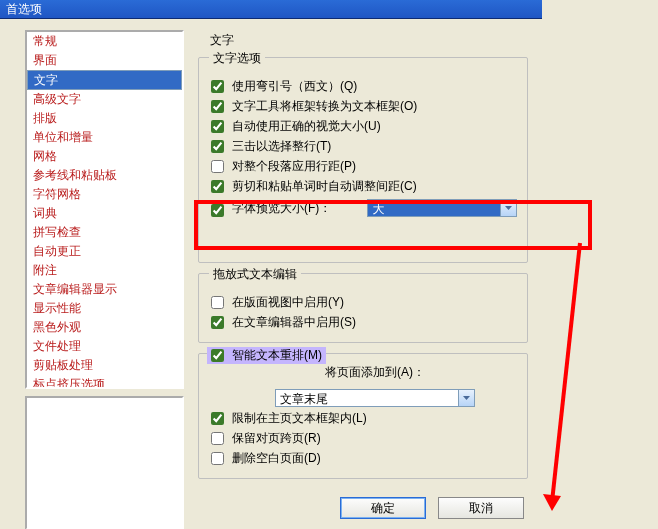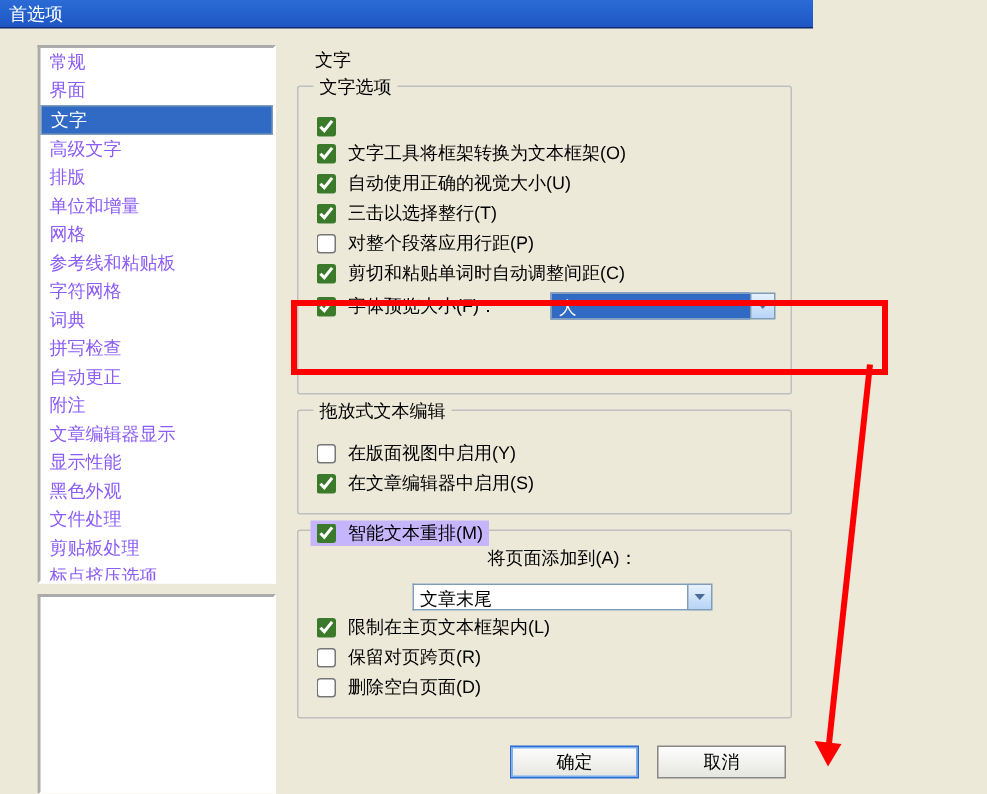--- a/index.html
+++ b/index.html
@@ -1,21 +1,21 @@
 <!DOCTYPE html>
 <html><head>
 <meta charset="utf-8">
 <style>
   html,body{margin:0;padding:0;font-family:"Microsoft YaHei","SimSun",Tahoma,sans-serif;font-size:12px;background:#ece9d8;}
   .window{width:542px;height:529px;box-sizing:border-box;position:relative;background:#ece9d8;}
   .titlebar{height:18px;background:linear-gradient(#2a6bd6,#1f56c4);color:#fff;font-size:12px;line-height:18px;padding:0 6px;border-bottom:1px solid #0d2a72;}
   .client{position:absolute;top:18px;left:0;right:0;bottom:0;padding:10px 10px 44px 10px;box-sizing:border-box;}
   
   .listbox{position:absolute;top:12px;left:25px;width:155px;height:355px;border:2px inset #fff;background:#fff;overflow:hidden;}
-  .listbox .li{padding:1px 6px;white-space:nowrap;cursor:default;color:#8b5cf6;}
+  .listbox .li{padding:1px 6px;white-space:nowrap;cursor:default;color:#b91c1c;}
   .listbox .li.sel{background:#316ac5;color:#fff;}
   .preview{position:absolute;top:378px;left:25px;width:155px;height:130px;border:2px inset #fff;background:#fff;}
   
   .rpanel{position:absolute;top:12px;left:196px;right:14px;bottom:0;}
   .headlbl{font-size:12px;margin:2px 0 8px 14px;}
   .gb{border:1px solid #bfbfbf;border-radius:2px;margin:0 0 10px 2px;padding:18px 10px 8px 12px;position:relative;}
   .gb .legend{position:absolute;top:-8px;left:10px;background:#ece9d8;padding:0 4px;}
   .row{display:flex;align-items:center;margin:2px 0 3px 0;gap:4px;}
   .row input[type=checkbox]{width:13px;height:13px;margin:0 4px 0 0;accent-color:#3b7a2a;}
   .row label{white-space:nowrap;}
@@ -65,20 +65,21 @@
     <div class="preview"></div>
 
     <div class="rpanel">
       <div class="headlbl">文字</div>
 
       <div class="gb" style="height:178px;">
         <span class="legend">文字选项</span>
         <div id="opts">
             <div class="row">
               <input type="checkbox" checked="" style="">
+              <label>使用弯引号（西文）(Q)</label>
             </div>
             <div class="row">
               <input type="checkbox" checked="" style="">
               <label>文字工具将框架转换为文本框架(O)</label>
             </div>
             <div class="row">
               <input type="checkbox" checked="" style="">
               <label>自动使用正确的视觉大小(U)</label>
             </div>
             <div class="row">
@@ -87,21 +88,21 @@
             </div>
             <div class="row">
               <input type="checkbox" style="">
               <label>对整个段落应用行距(P)</label>
             </div>
             <div class="row">
               <input type="checkbox" checked="" style="">
               <label>剪切和粘贴单词时自动调整间距(C)</label>
             </div>
           </div>
-        <div class="row" style="margin-top:4px;">
+        <div class="row" style="margin-top:4px;align-items:flex-end;">
           <input type="checkbox" id="fp" checked="" style="">
           <label for="fp">字体预览大小(F)：</label>
           <div style="width:30px"></div>
           <div class="combo" style="width:160px;">
             <div class="combo-val">大</div>
             <div class="combo-btn">
               <svg width="7" height="4" viewBox="0 0 7 4">
                   <polygon points="0,0 7,0 3.5,4" fill="#4a6a99"></polygon>
                 </svg>
             </div>

